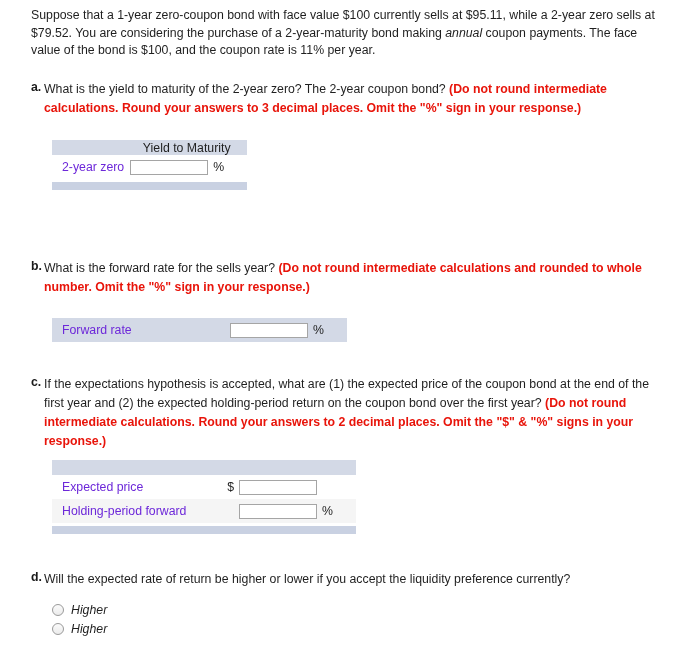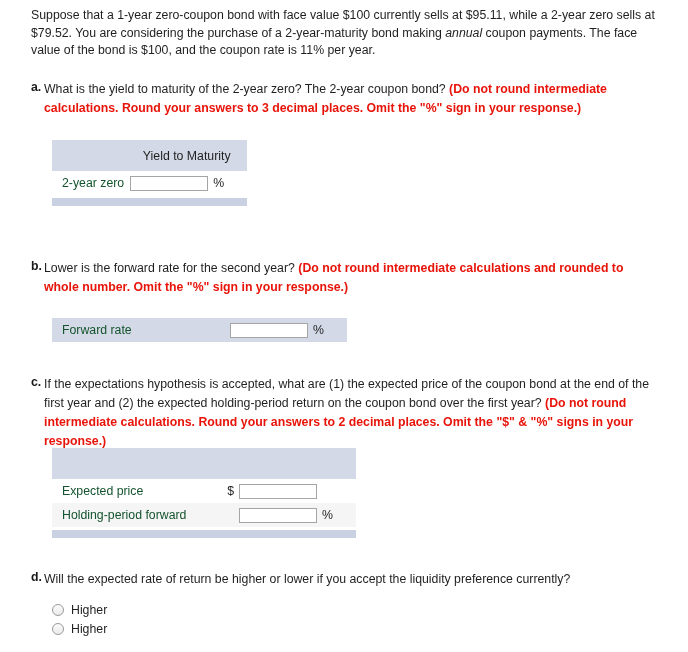--- a/index.html
+++ b/index.html
@@ -63,35 +63,35 @@
   
   .atable {
     position: absolute;
     left: 52px;
     border-collapse: collapse;
     font-size: 12.3px;
     background: #ffffff;
   }
   .atable .hdr-row td {
     background: #d3d9e6;
-    height: 31px;
+    height: 15px;
     padding: 0;
   }
   .hdr-label {
     text-align: center;
     color: #1f1f1f;
     font-size: 12.3px;
     padding-right: 4px !important;
   }
   .atable .row-a td { background: #ffffff; }
   .atable .row-b td { background: #f5f5f5; }
   .atable .row-blue td { background: #d3d9e6; }
   .atable td.lbl {
     padding: 5px 6px 5px 10px;
-    color: #14532d;
+    color: #6d28d9;
     white-space: nowrap;
     font-size: 12.3px;
   }
   .atable td.fieldcell {
     padding: 3px 0 3px 0;
     text-align: left;
   }
   .atable td.unit {
     padding: 3px 0 3px 5px;
     color: #1f1f1f;
@@ -130,20 +130,21 @@
   
   .opts {
     position: absolute;
     left: 52px;
     font-size: 12.3px;
   }
   .opt {
     display: flex;
     align-items: center;
     height: 19px;
+    font-style: italic;
   }
   .radio {
     width: 12px;
     height: 12px;
     border-radius: 50%;
     border: 1px solid #9a9a9a;
     background: linear-gradient(#fbfbfb, #ebebeb);
     box-sizing: border-box;
     margin-right: 7px;
     flex: 0 0 auto;
@@ -185,21 +186,21 @@
     </tr>
     <tr class="ftr-row">
       <td colspan="3"></td>
     </tr>
   </tbody>
     </table>
 
   <div class="qblock" style="top:259px;">
     <span class="qletter">b.</span>
     <div class="qtext">
-      <span>Lower is the forward rate for the second year? </span><span class="red">(Do not round intermediate calculations and rounded to whole number. Omit the "%" sign in your response.)</span>
+      <span>What is the forward rate for the sells year? </span><span class="red">(Do not round intermediate calculations and rounded to whole number. Omit the "%" sign in your response.)</span>
     </div>
   </div>
 
   <table class="atable" style="top:318px;">
     <tbody>
         <tr class="row-blue">
       <td class="lbl" style="width:162px;">Forward rate</td>
       <td class="fieldcell">
         <input class="txtbox" type="text" value="" style="">
       </td>
@@ -208,21 +209,21 @@
   </tbody>
     </table>
 
   <div class="qblock" style="top:375px;">
     <span class="qletter">c.</span>
     <div class="qtext">
       <span>If the expectations hypothesis is accepted, what are (1) the expected price of the coupon bond at the end of the first year and (2) the expected holding-period return on the coupon bond over the first year? </span><span class="red">(Do not round intermediate calculations. Round your answers to 2 decimal places. Omit the "$" &amp; "%" signs in your response.)</span>
     </div>
   </div>
 
-  <table class="atable" style="top:448px;">
+  <table class="atable" style="top:460px;">
     <tbody>
         <tr class="hdr-row">
       <td></td>
       <td class="hdr-label" colspan="3"></td>
     </tr>
     <tr class="row-a">
       <td class="lbl" style="width:150px;">Expected price</td>
       <td class="dollar">$</td>
       <td class="fieldcell">
         <input class="txtbox" type="text" value="" style="">

